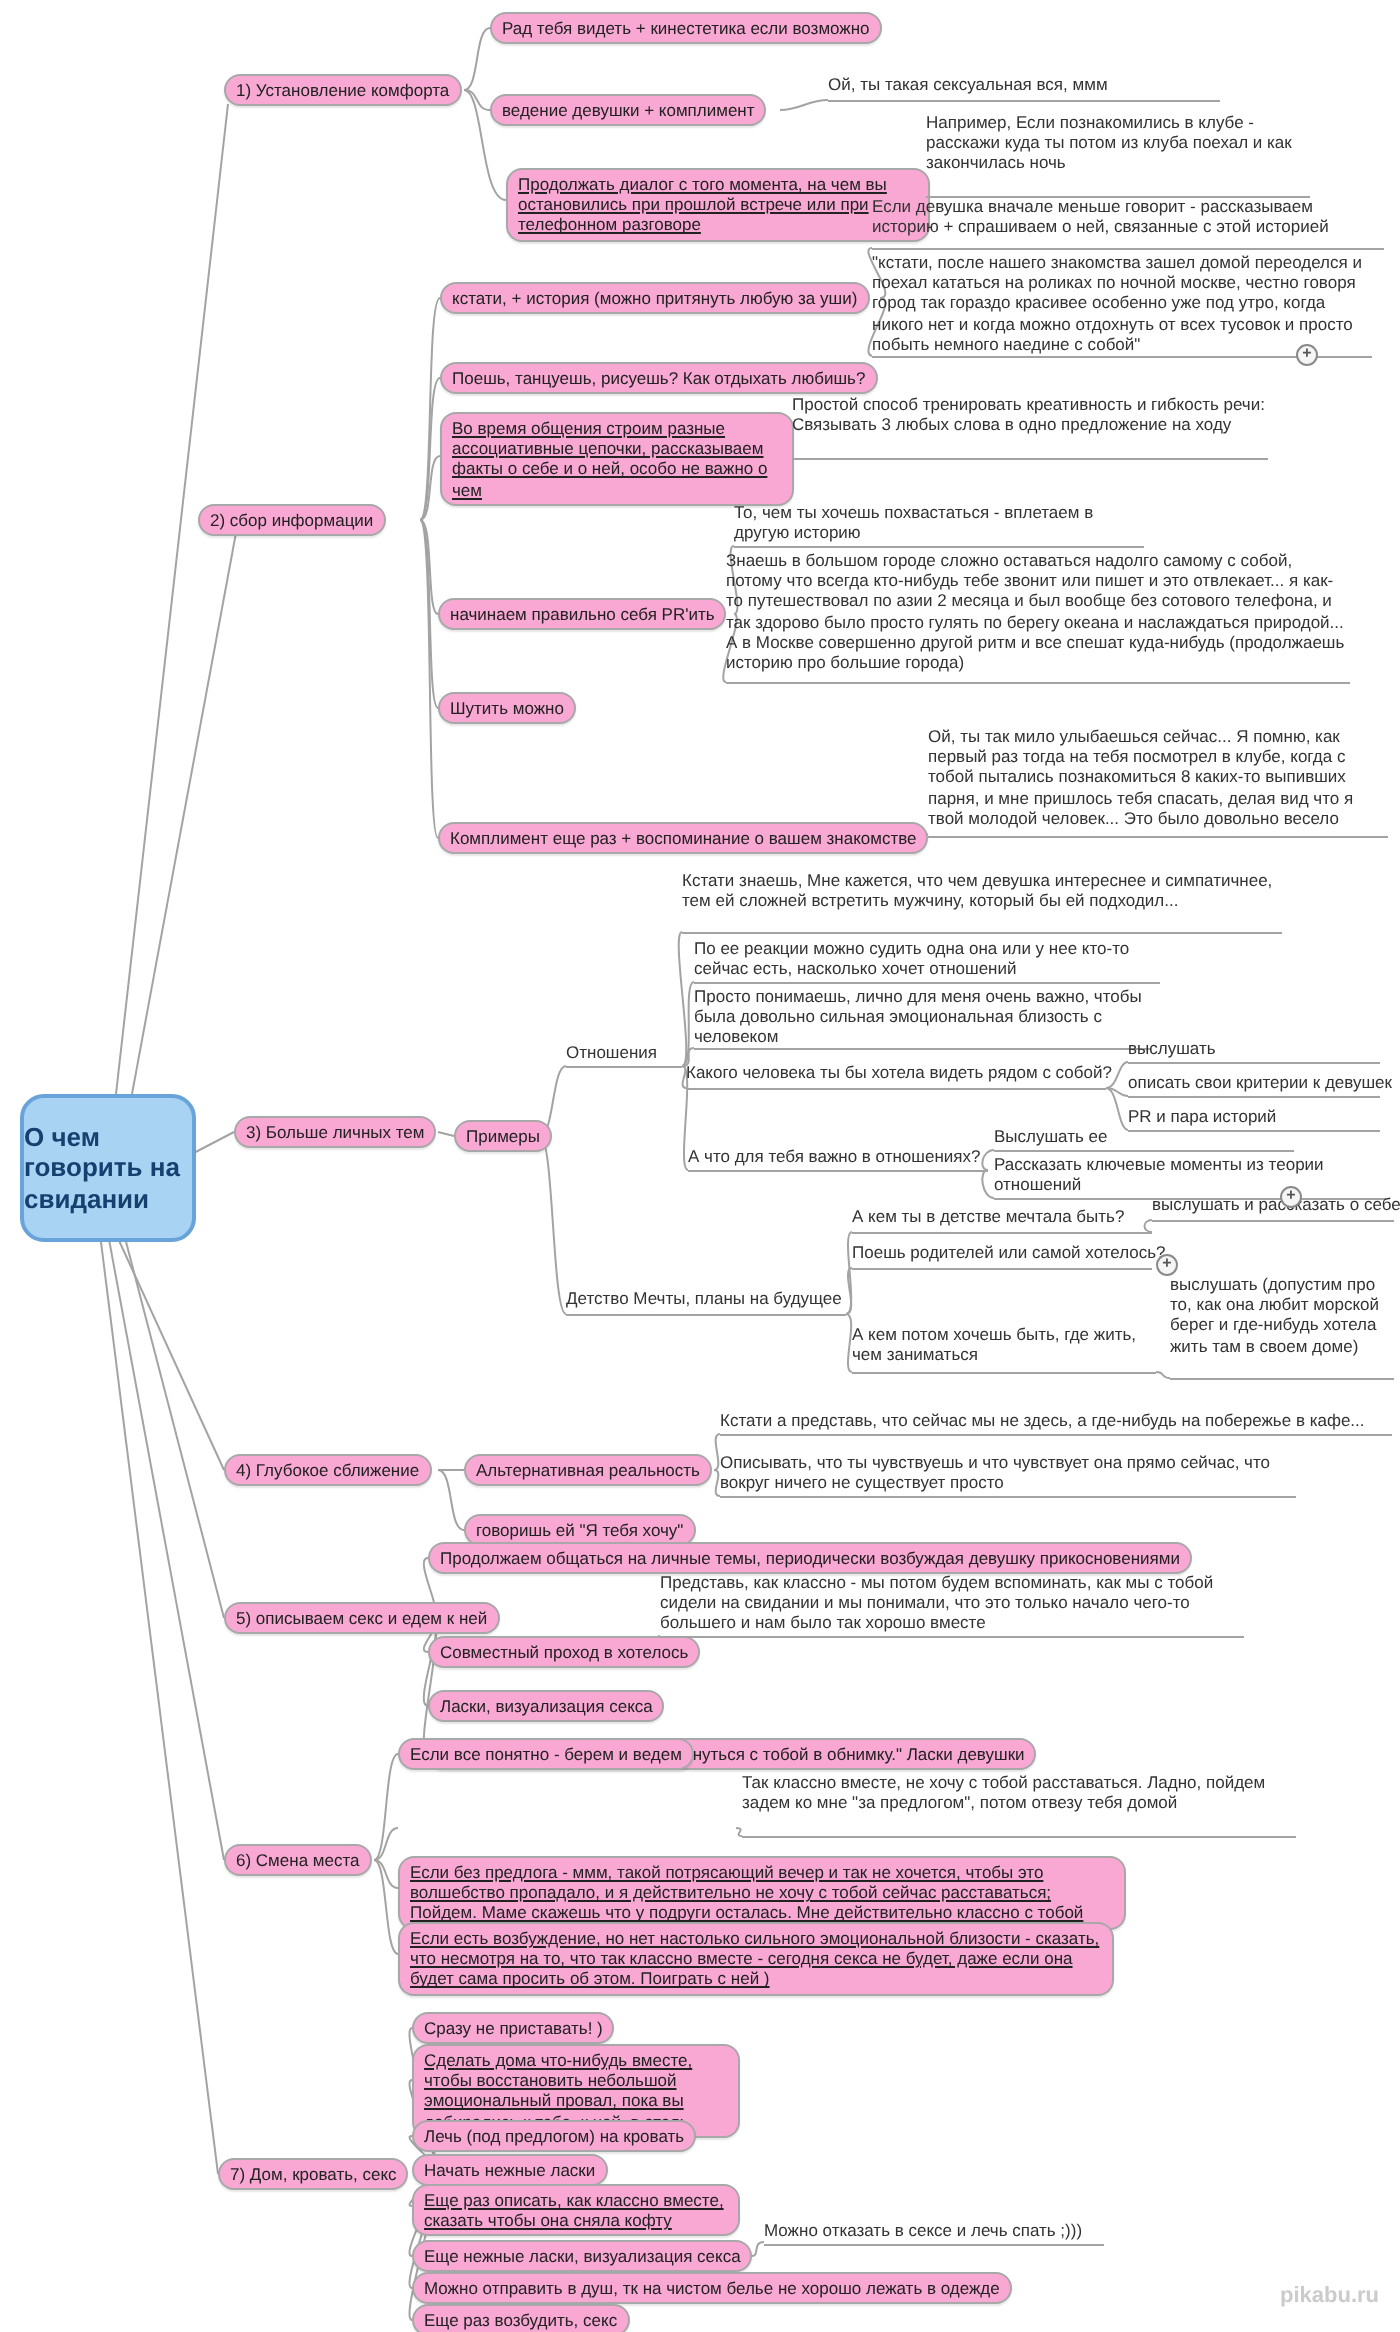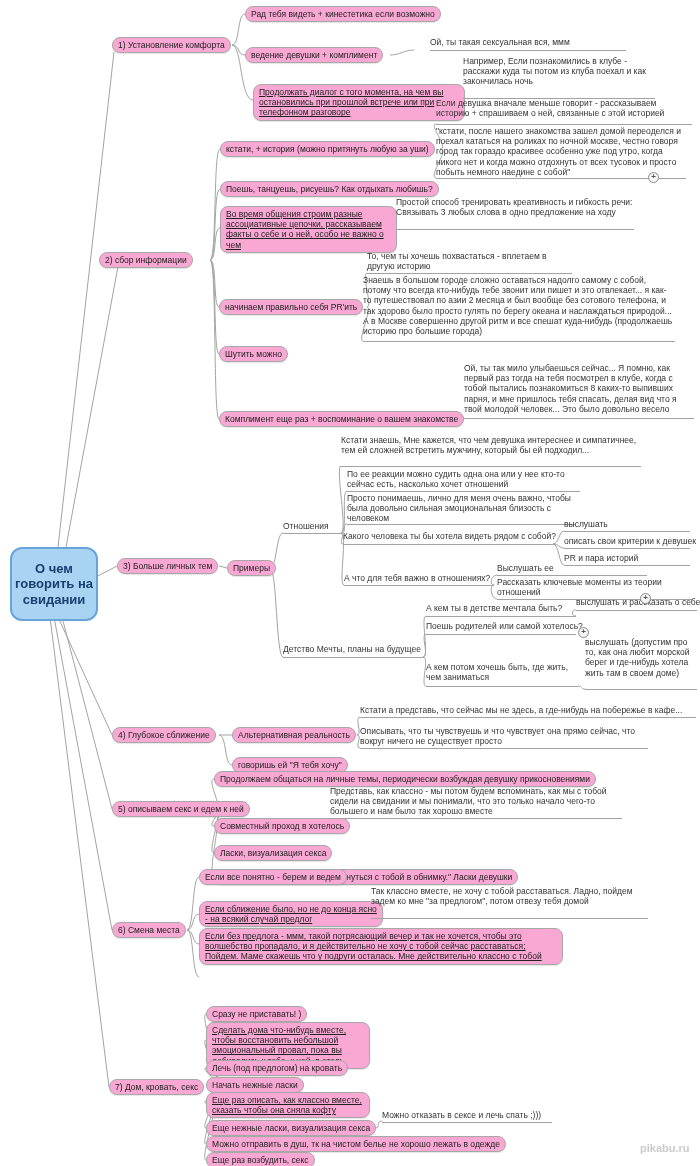--- a/index.html
+++ b/index.html
@@ -11,21 +11,21 @@
           border-radius:8px;padding:2px 5px;font-size:8.5px;line-height:1.2;color:#222;
           white-space:nowrap;box-shadow:0 1px 1px rgba(0,0,0,.10);z-index:2;}
   .bubble.ml{white-space:normal;text-decoration:underline;}
   .note{position:absolute;border-bottom:1px solid var(--connector,#9a9a9a);
         font-size:8.5px;line-height:1.2;color:#333;z-index:2;}
   .note.nw{white-space:nowrap;}
   .central{position:absolute;left:10px;top:547px;width:84px;height:70px;
            background:var(--central-fill,#a9d3f2);border:2px solid var(--central-border,#68a3d9);
            border-radius:12px;color:var(--central-text,#15406f);font-weight:bold;font-size:13px;
            line-height:1.2;display:flex;align-items:center;justify-content:center;
-           text-align:center;z-index:3;}
+           text-align:left;z-index:3;}
   .plus{position:absolute;width:9px;height:9px;border:1px solid #8a8a8a;border-radius:50%;
         background:#f5f5f5;color:#555;font-size:8px;line-height:8px;text-align:center;
         z-index:4;font-weight:bold;}
   .watermark{position:absolute;left:640px;top:1142px;font-size:11px;font-weight:bold;
              color:#cbcbcb;text-shadow:0 0 2px #fff;z-index:5;}
 </style>
 </head>
 <body>
 
 <div id="map">
@@ -104,21 +104,21 @@
     <path d="M216,1087 C224,1087 199,1144 206,1144"></path>
       <path d="M216,1087 C224,1087 199,1160 206,1160"></path>
     <path d="M376,1128 C380,1128 376,1121 382,1121"></path>
   </svg>
 
   <div class="central">О чем говорить на свидании</div>
 
   <div class="bubble" style="left:112px;top:37px">1) Установление комфорта</div>
   <div class="bubble" style="left:245px;top:6px">Рад тебя видеть + кинестетика если возможно</div>
   <div class="bubble" style="left:245px;top:47px">ведение девушки + комплимент</div>
-  <div class="note nw" style="left:430px;top:37px;width:196px;height:13px">Ой, ты такая сексуальная вся, ммм</div>
+  <div class="note nw" style="left:414px;top:37px;width:196px;height:13px">Ой, ты такая сексуальная вся, ммм</div>
   <div class="bubble ml" style="left:253px;top:84px;width:200px">Продолжать диалог с того момента, на чем вы остановились при прошлой встрече или при телефонном разговоре</div>
   <div class="note" style="left:463px;top:56px;width:192px;height:42px">Например, Если познакомились в клубе - расскажи куда ты потом из клуба поехал и как закончилась ночь</div>
 
   <div class="bubble" style="left:99px;top:252px">2) сбор информации</div>
   <div class="bubble" style="left:220px;top:141px">кстати, + история (можно притянуть любую за уши)</div>
   <div class="note" style="left:436px;top:98px;width:256px;height:26px">Если девушка вначале меньше говорит - рассказываем историю + спрашиваем о ней, связанные с этой историей</div>
   <div class="note" style="left:436px;top:126px;width:250px;height:52px">"кстати, после нашего знакомства зашел домой переоделся и поехал кататься на роликах по ночной москве, честно говоря город так гораздо красивее особенно уже под утро, когда никого нет и когда можно отдохнуть от всех тусовок и просто побыть немного наедине с собой"</div>
   <div class="bubble" style="left:220px;top:181px">Поешь, танцуешь, рисуешь? Как отдыхать любишь?</div>
   <div class="bubble ml" style="left:220px;top:206px;width:165px">Во время общения строим разные ассоциативные цепочки, рассказываем факты о себе и о ней, особо не важно о чем</div>
   <div class="note" style="left:396px;top:197px;width:238px;height:32px">Простой способ тренировать креативность и гибкость речи: Связывать 3 любых слова в одно предложение на ходу</div>
@@ -157,23 +157,23 @@
 
   <div class="bubble" style="left:112px;top:801px">5) описываем секс и едем к ней</div>
   <div class="bubble" style="left:214px;top:771px">Продолжаем общаться на личные темы, периодически возбуждая девушку прикосновениями</div>
   <div class="bubble" style="left:214px;top:818px">Совместный проход в хотелось</div>
   <div class="note" style="left:330px;top:786px;width:292px;height:32px">Представь, как классно - мы потом будем вспоминать, как мы с тобой сидели на свидании и мы понимали, что это только начало чего-то большего и нам было так хорошо вместе</div>
   <div class="bubble" style="left:214px;top:845px">Ласки, визуализация секса</div>
   <div class="bubble" style="left:214px;top:869px">"Знаешь, я бы очень хотел проснуться с тобой в обнимку." Ласки девушки</div>
 
   <div class="bubble" style="left:112px;top:922px">6) Смена места</div>
   <div class="bubble" style="left:199px;top:869px">Если все понятно - берем и ведем</div>
-  <div class="bubble ml" style="left:199px;top:901px;width:172px">Если сближение было, но не до конца ясно - на всякий случай предлог</div>
   <div class="note" style="left:371px;top:886px;width:277px;height:32px">Так классно вместе, не хочу с тобой расставаться. Ладно, пойдем задем ко мне "за предлогом", потом отвезу тебя домой</div>
   <div class="bubble ml" style="left:199px;top:928px;width:352px">Если без предлога - ммм, такой потрясающий вечер и так не хочется, чтобы это волшебство пропадало, и я действительно не хочу с тобой сейчас расставаться; Пойдем. Маме скажешь что у подруги осталась. Мне действительно классно с тобой</div>
+  <div class="bubble ml" style="left:199px;top:961px;width:346px">Если есть возбуждение, но нет настолько сильного эмоциональной близости - сказать, что несмотря на то, что так классно вместе - сегодня секса не будет, даже если она будет сама просить об этом. Поиграть с ней )</div>
 
   <div class="bubble" style="left:109px;top:1079px">7) Дом, кровать, секс</div>
   <div class="bubble" style="left:206px;top:1006px">Сразу не приставать! )</div>
   <div class="bubble ml" style="left:206px;top:1022px;width:152px">Сделать дома что-нибудь вместе, чтобы восстановить небольшой эмоциональный провал, пока вы добирались к тебе, к ней, в отель</div>
   <div class="bubble" style="left:206px;top:1060px">Лечь (под предлогом) на кровать</div>
   <div class="bubble" style="left:206px;top:1077px">Начать нежные ласки</div>
   <div class="bubble ml" style="left:206px;top:1092px;width:152px">Еще раз описать, как классно вместе, сказать чтобы она сняла кофту</div>
   <div class="bubble" style="left:206px;top:1120px">Еще нежные ласки, визуализация секса</div>
   <div class="note nw" style="left:382px;top:1110px;width:170px;height:12px">Можно отказать в сексе и лечь спать ;)))</div>
   <div class="bubble" style="left:206px;top:1136px">Можно отправить в душ, тк на чистом белье не хорошо лежать в одежде</div>

